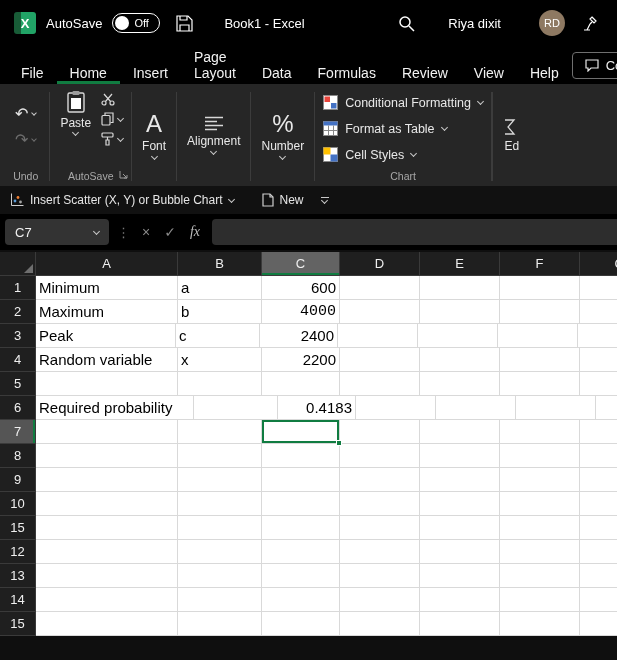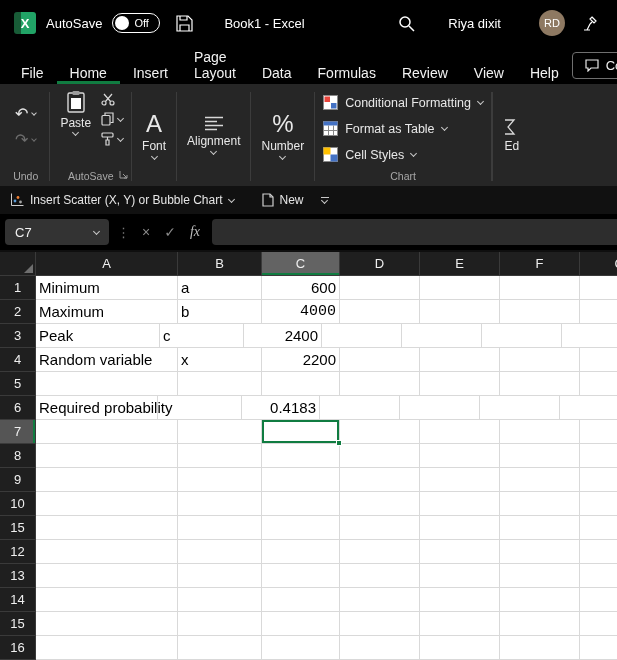--- a/index.html
+++ b/index.html
@@ -362,21 +362,21 @@
           <div class="cell spill" style="width: 142px;">Maximum</div>
           <div class="cell spill" style="width: 84px;">b</div>
           <div class="cell num" style="width: 78px; font-family: Liberation Mono, monospace;">4000</div>
           <div class="cell" style="width: 80px;"></div>
           <div class="cell" style="width: 80px;"></div>
           <div class="cell" style="width: 80px;"></div>
           <div class="cell" style="width: 80px;"></div>
         </div>
         <div class="grow">
           <div class="rowhdr">3</div>
-          <div class="cell spill" style="width: 124px;">Peak</div>
+          <div class="cell spill" style="width: 140px;">Peak</div>
           <div class="cell spill" style="width: 84px;">c</div>
           <div class="cell num" style="width: 78px;">2400</div>
           <div class="cell" style="width: 80px;"></div>
           <div class="cell" style="width: 80px;"></div>
           <div class="cell" style="width: 80px;"></div>
           <div class="cell" style="width: 80px;"></div>
         </div>
         <div class="grow">
           <div class="rowhdr">4</div>
           <div class="cell spill" style="width: 142px;">Random variable</div>
@@ -392,21 +392,21 @@
           <div class="cell" style="width: 142px;"></div>
           <div class="cell" style="width: 84px;"></div>
           <div class="cell" style="width: 78px;"></div>
           <div class="cell" style="width: 80px;"></div>
           <div class="cell" style="width: 80px;"></div>
           <div class="cell" style="width: 80px;"></div>
           <div class="cell" style="width: 80px;"></div>
         </div>
         <div class="grow">
           <div class="rowhdr">6</div>
-          <div class="cell spill" style="width: 122px; text-align: right;">Required probability</div>
+          <div class="cell spill" style="width: 158px;">Required probability</div>
           <div class="cell" style="width: 84px;"></div>
           <div class="cell num" style="width: 78px;">0.4183</div>
           <div class="cell" style="width: 80px;"></div>
           <div class="cell" style="width: 80px;"></div>
           <div class="cell" style="width: 80px;"></div>
           <div class="cell" style="width: 80px;"></div>
         </div>
         <div class="grow">
           <div class="rowhdr sel">7</div>
           <div class="cell" style="width: 142px;"></div>
@@ -492,26 +492,16 @@
         <div class="grow">
           <div class="rowhdr">15</div>
           <div class="cell" style="width: 142px;"></div>
           <div class="cell" style="width: 84px;"></div>
           <div class="cell" style="width: 78px;"></div>
           <div class="cell" style="width: 80px;"></div>
           <div class="cell" style="width: 80px;"></div>
           <div class="cell" style="width: 80px;"></div>
           <div class="cell" style="width: 80px;"></div>
         </div>
-        <div class="grow">
-          <div class="rowhdr">16</div>
-          <div class="cell" style="width: 142px;"></div>
-          <div class="cell" style="width: 84px;"></div>
-          <div class="cell" style="width: 78px;"></div>
-          <div class="cell" style="width: 80px;"></div>
-          <div class="cell" style="width: 80px;"></div>
-          <div class="cell" style="width: 80px;"></div>
-          <div class="cell" style="width: 80px;"></div>
-        </div>
       </div>
   </div>
 
 </div>
 
 </body></html>

